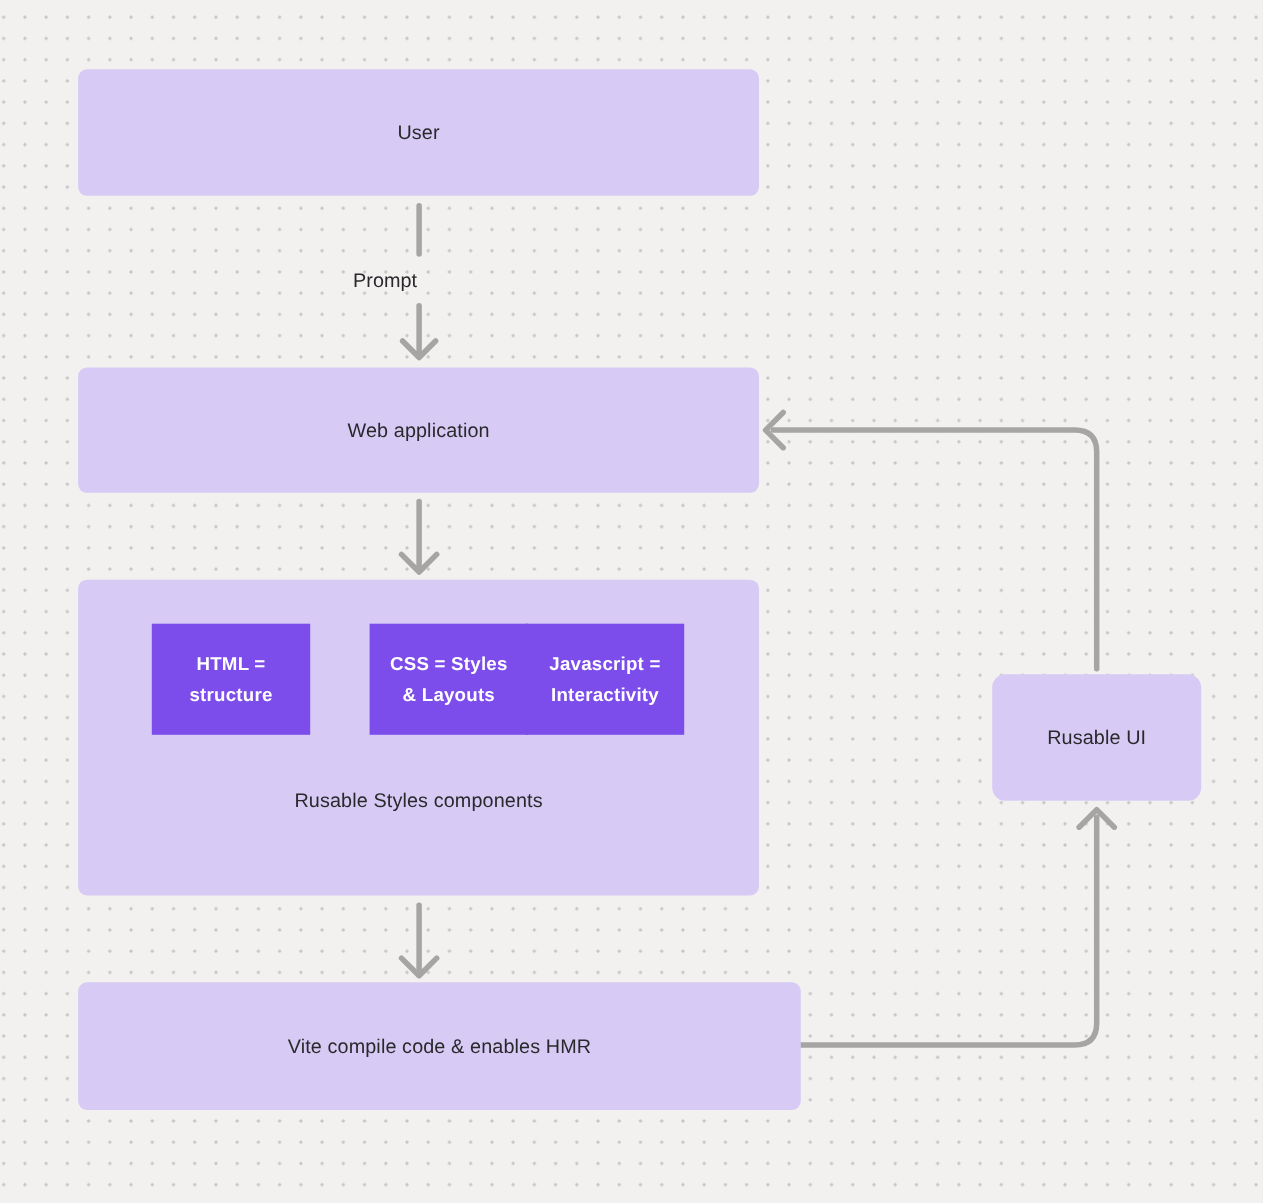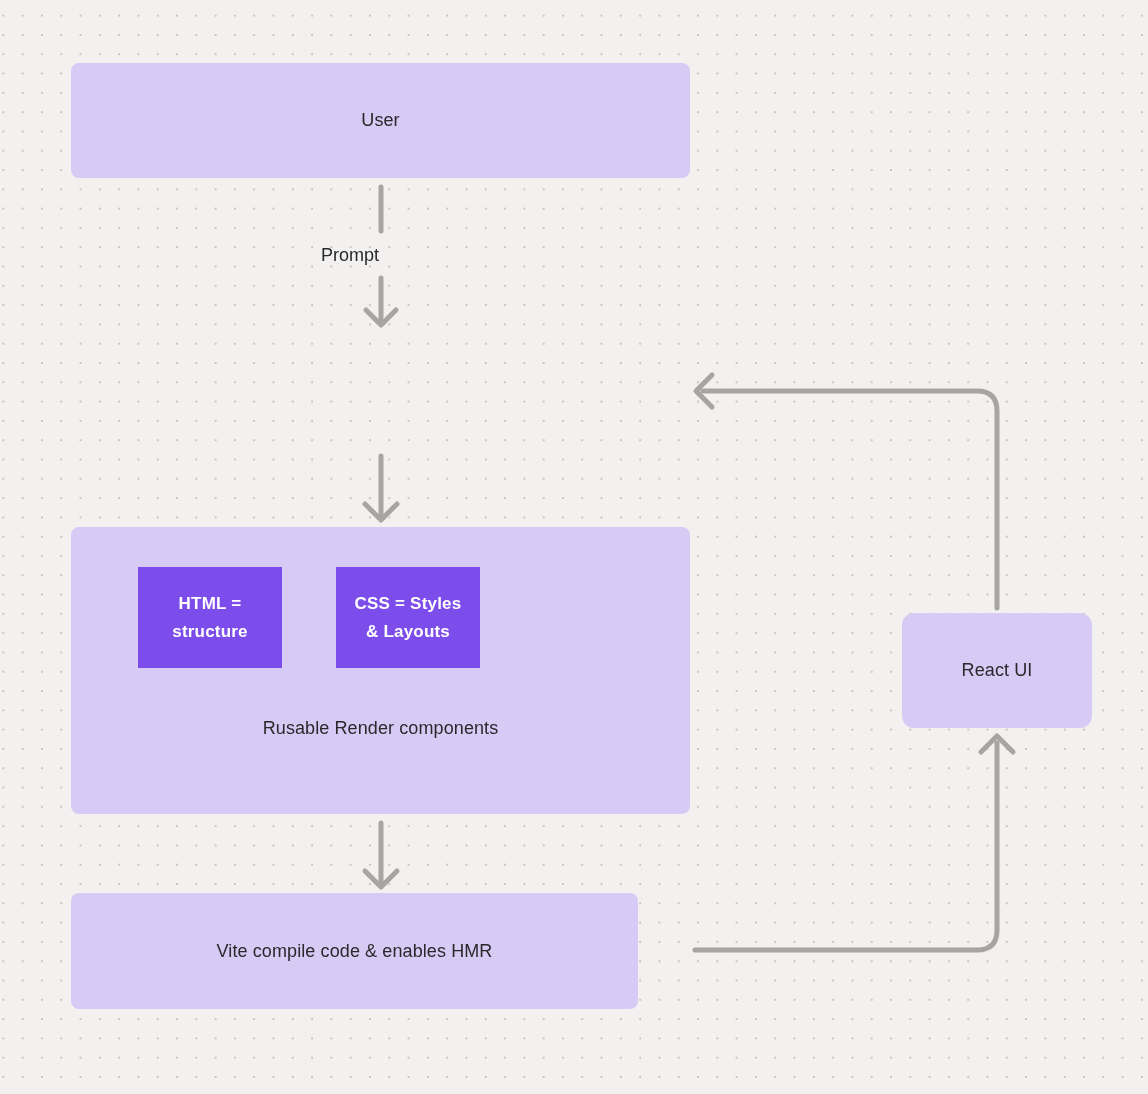--- a/index.html
+++ b/index.html
@@ -43,21 +43,21 @@
   .nlabel {
     font-size: 18px;
     font-weight: 500;
     color: #29292c;
     letter-spacing: 0.1px;
     text-align: left;
   }
   .node-user      { left: 71px;  top: 63px;  width: 619px; height: 115px; }
   .node-webapp    { left: 71px;  top: 334px; width: 619px; height: 114px; }
   .node-components{ left: 71px;  top: 527px; width: 619px; height: 287px; display: block; }
-  .node-vite      { left: 71px;  top: 893px; width: 567px; height: 116px; }
+  .node-vite      { left: 71px;  top: 893px; width: 657px; height: 116px; }
   .node-render    { left: 902px; top: 613px; width: 190px; height: 115px; border-radius: 12px; }
   .chip {
     position: absolute;
     top: 40px;
     width: 144px;
     height: 101px;
     background: #7c4deb;
     border-radius: 0;
     display: flex;
     align-items: center;
@@ -126,34 +126,41 @@
       <path d="M712 375 L696 391 L712 407"></path>
     </g>
   </svg>
 
   <div class="node node-user">
     <span class="nlabel">User</span>
   </div>
 
   <div class="edge-label">Prompt</div>
 
+  <div class="node node-webapp">
+    <span class="nlabel">Web application</span>
+  </div>
 
   <div class="node node-components">
     <div class="chip chip-1">
       <span class="chip-label">HTML =
 structure</span>
     </div>
     <div class="chip chip-2">
       <span class="chip-label">CSS = Styles
 &amp; Layouts</span>
     </div>
-    <div class="group-label">Rusable Render components</div>
+    <div class="chip chip-3">
+      <span class="chip-label">Javascript =
+Interactivity</span>
+    </div>
+    <div class="group-label">Rusable Styles components</div>
   </div>
 
   <div class="node node-vite">
     <span class="nlabel">Vite compile code &amp; enables HMR</span>
   </div>
 
   <div class="node node-render">
-    <span class="nlabel">React UI</span>
+    <span class="nlabel">Rusable UI</span>
   </div>
 
 </div>
 
 </body></html>

